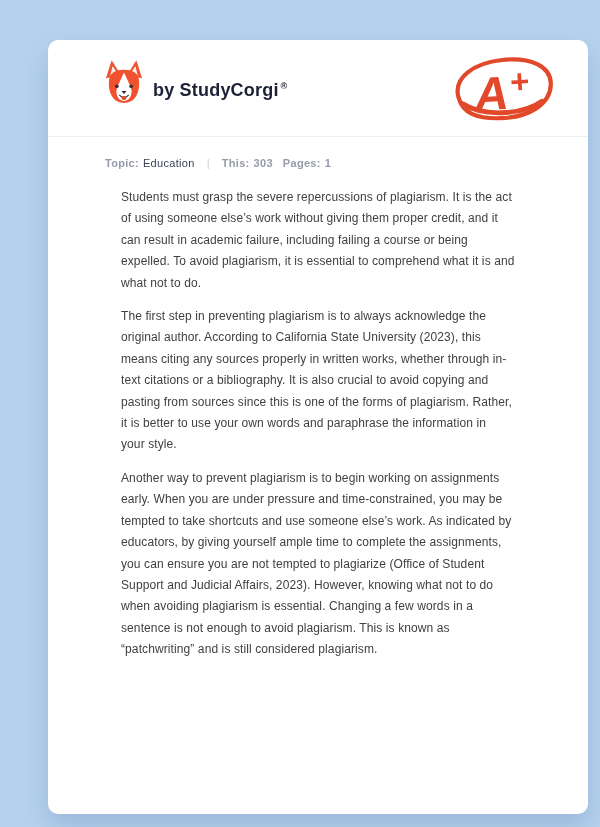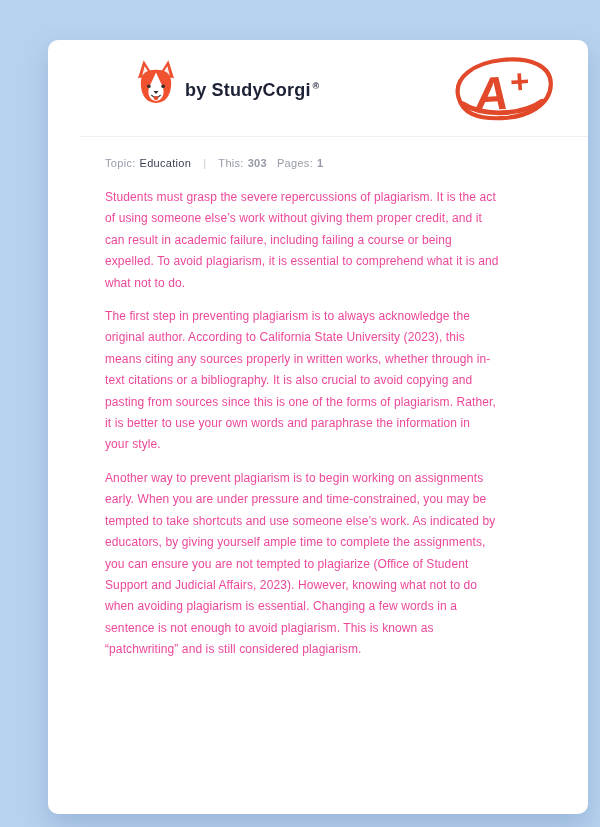--- a/index.html
+++ b/index.html
@@ -21,21 +21,20 @@
   }
 
   
   .header {
     display: flex;
     justify-content: space-between;
     align-items: flex-start;
     padding: 20px 30px 11px 57px;
     height: 97px;
     border-bottom: 1px solid #ebeef3;
-    margin-left: 32px;
   }
   .brand { display: flex; align-items: center; gap: 10px; cursor: pointer; }
   .brand-text {
     font-size: 18px; font-weight: bold;
     color: #1d2135; letter-spacing: 0.2px;
     padding-top: 10px;
   }
   .brand-reg {
     font-size: 9px; font-weight: bold; color: #1d2135;
     vertical-align: super; margin-left: 2px;
@@ -50,36 +49,37 @@
     color: #272b48;
     letter-spacing: -0.2px;
     white-space: pre-line;
   }
   .meta {
     margin-top: 5px;
     display: flex; align-items: center;
     font-size: 11px; letter-spacing: 0.3px;
     color: #979aa8;
   }
-  .meta .m-label { color: #979aa8; font-weight: normal; }
+  .meta .m-label { color: #979aa8; font-weight: bold; }
   .meta .m-topic-value { color: #3b3f54; font-weight: normal; margin-left: 4px; cursor: pointer; }
   .meta .m-sep { color: #c9ccd6; margin: 0 12px; font-weight: normal; }
   .meta .m-val { color: #979aa8; font-weight: bold; margin-left: 4px; }
   .meta .m-group { display: flex; align-items: center; }
   .meta .m-gap { width: 10px; }
 
   
   .body-text { padding: 18px 30px 0 57px; }
   .para {
     font-size: 12px;
     line-height: 21.4px;
     letter-spacing: 0.1px;
-    color: #ec4899;
+    color: #404040;
     white-space: pre;
     margin-bottom: 12px;
+    margin-left: 16px;
   }
 </style>
 </head>
 <body>
 
 <div class="card">
 
   <div class="header">
     <div class="brand">
       <span>

